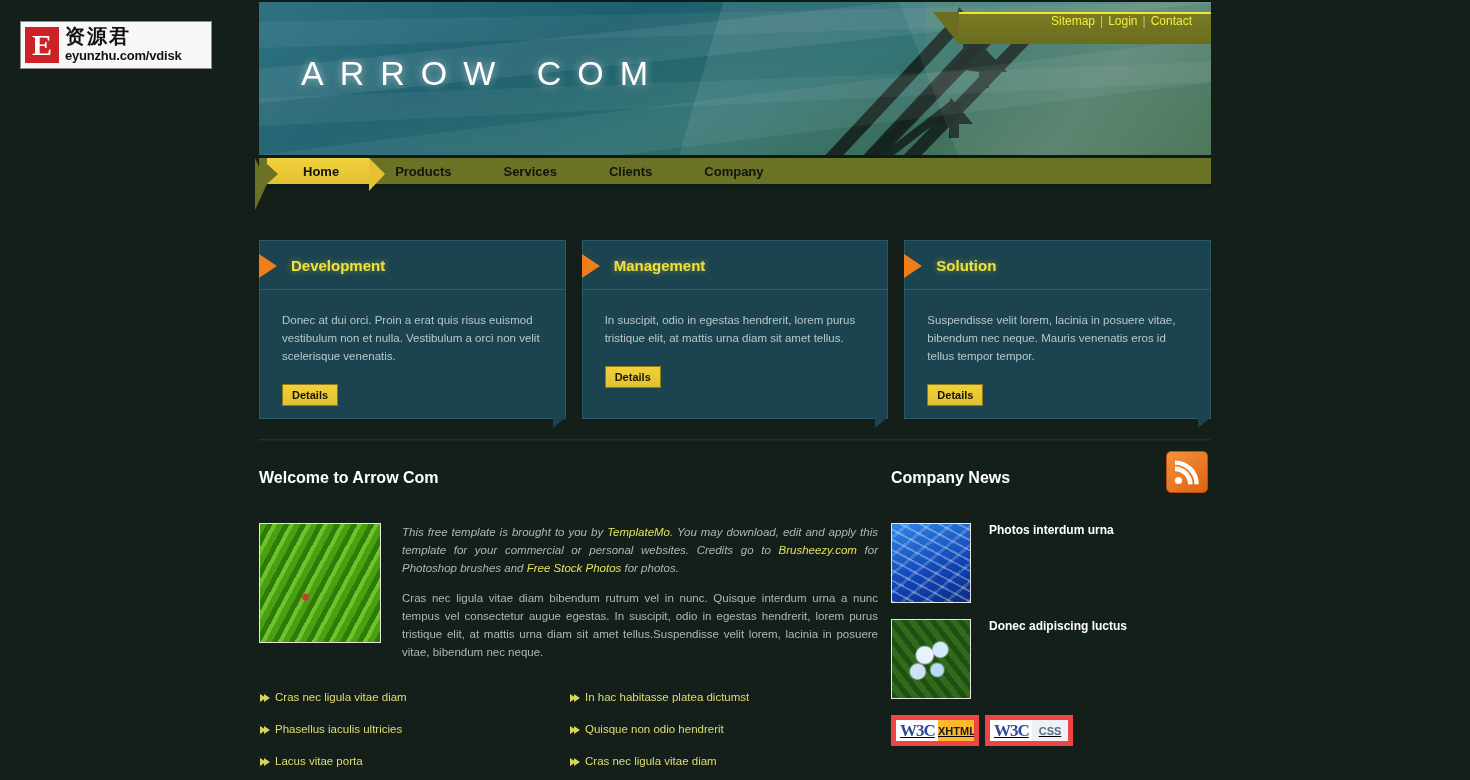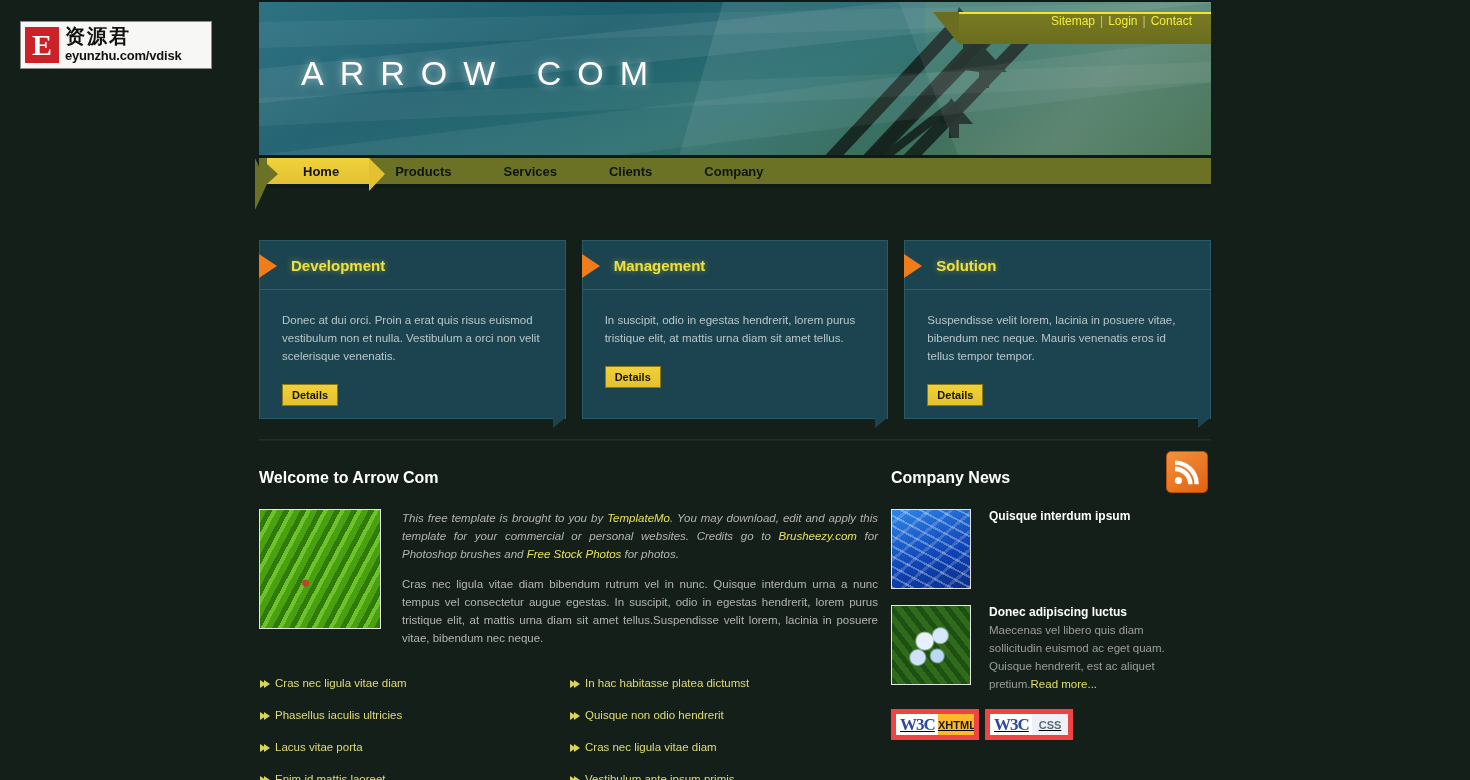--- a/index.html
+++ b/index.html
@@ -235,21 +235,21 @@
 
   
   .lower { display: flex; margin-top: 28px; }
   .col-left { width: 620px; }
   .col-right { width: 320px; margin-left: 12px; position: relative; }
 
   h1.section {
     color: #ffffff;
     font-size: 16px;
     font-weight: bold;
-    margin-bottom: 22px;
+    margin-bottom: 36px;
   }
 
   .intro { display: flex; }
   .thumb-big {
     width: 122px; height: 120px;
     border: 1px solid #e6e6e6;
     flex: none;
     background:
       radial-gradient(circle at 38% 62%, #c0422a 0 3px, rgba(192,66,42,0) 4px),
       repeating-linear-gradient(118deg, #49a010 0 6px, #2f7a08 6px 11px, #6fc22b 11px 15px),
@@ -502,29 +502,28 @@
           <path d="M1 12.2a13 13 0 0 1 13 13h4.6A17.6 17.6 0 0 0 1 7.6z" fill="#ffffff"></path>
           <path d="M1 3.6a21.6 21.6 0 0 1 21.6 21.6" fill="none" stroke="#ffffff" stroke-width="4.4"></path>
         </svg>
       </div>
 
       <h1 class="section">Company News</h1>
 
       <div class="news-item">
         <div class="news-thumb water"></div>
         <div class="news-text">
-          <h3>Quisque interdum ipsum</h3>
+          <h3>Photos interdum urna</h3>
         </div>
       </div>
 
       <div class="news-item">
         <div class="news-thumb flower"></div>
         <div class="news-text">
           <h3>Donec adipiscing luctus</h3>
-          <p><span>Maecenas vel libero quis diam sollicitudin euismod ac eget quam. Quisque hendrerit, est ac aliquet pretium.</span><a>Read more...</a></p>
         </div>
       </div>
 
       <div class="badges">
         <div class="badge">
           <span class="w3c">W3C</span>
           <span class="tagx">XHTML</span>
         </div>
         <div class="badge">
           <span class="w3c">W3C</span>

